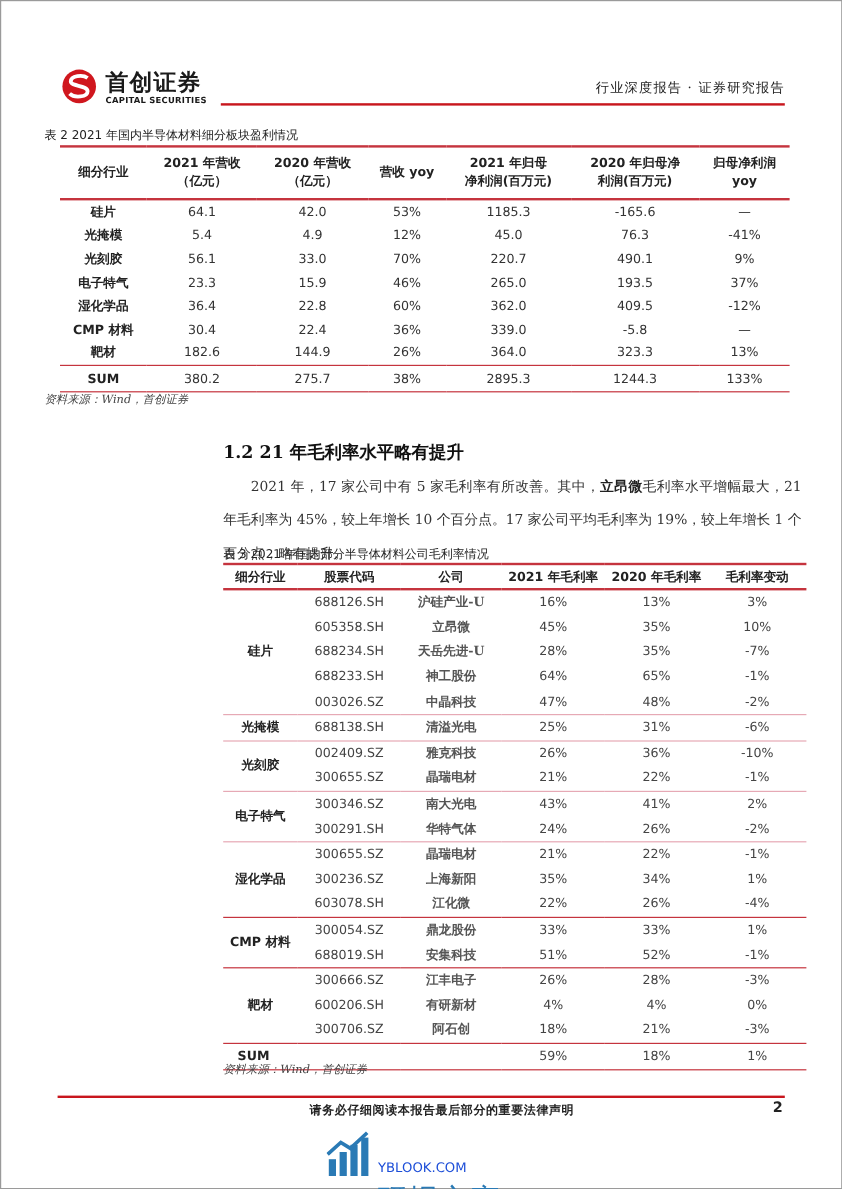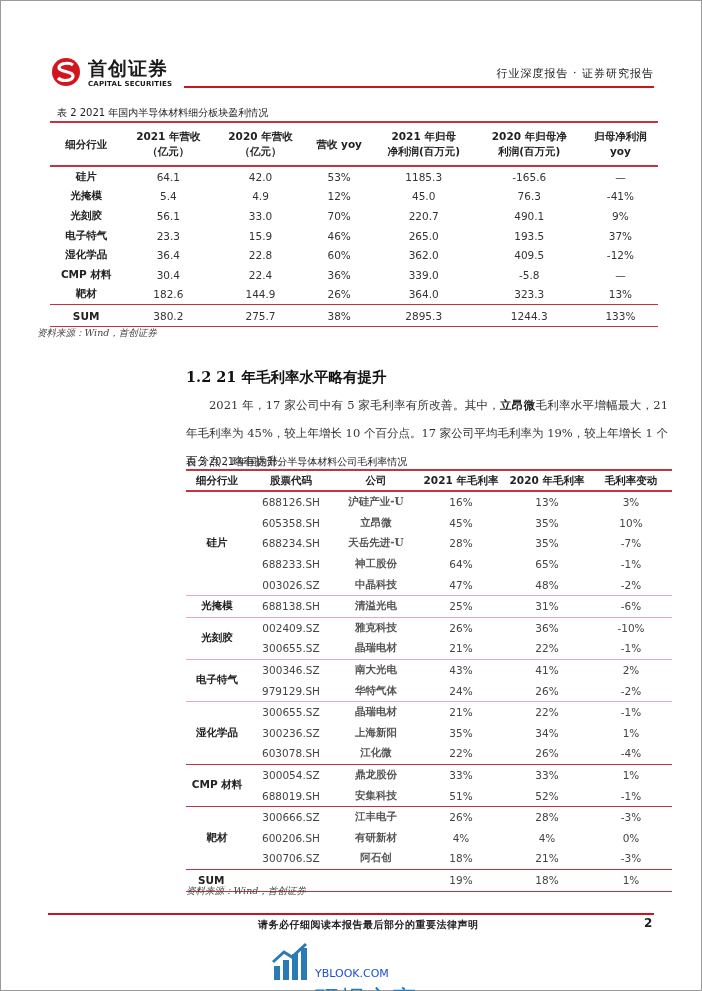--- a/index.html
+++ b/index.html
@@ -13,21 +13,21 @@
   
   .header { position: absolute; left: 48px; top: 54px; width: 606px; height: 40px; }
   .logo-mark { position: absolute; left: 3px; top: 3px; width: 30px; height: 30px; }
   .logo-cn { position: absolute; left: 40px; top: 2px; font-size: 19px; font-weight: bold; color: #1a1a1a; letter-spacing: 1px; }
   .logo-en { position: absolute; left: 40px; top: 26px; font-size: 7px; font-weight: bold; color: #1a1a1a; letter-spacing: 0.2px; }
   .header-line { position: absolute; left: 136px; top: 32px; width: 470px; height: 2px; background: #c8161d; }
   .header-title { position: absolute; right: 0; top: 12px; font-size: 11px; color: #222; font-family: "DejaVu Serif", serif; letter-spacing: 1px; }
 
   
   .cap { position: absolute; font-size: 10px; color: #222; }
-  .cap2 { left: 37px; top: 106px; margin-left: 20px; }
+  .cap2 { left: 37px; top: 106px; }
   .t2 { position: absolute; left: 50px; top: 121px; width: 608px; border-collapse: collapse; font-size: 10.5px; }
   .t2 th { font-weight: bold; font-size: 10.5px; line-height: 15px; padding: 6px 0 6px; text-align: center; color: #222; }
   .t2 td { text-align: center; height: 19.6px; padding: 0; color: #333; }
   .t2 td.cat { font-weight: bold; color: #222; }
   .t2 thead tr { border-top: 2px solid #c5343e; border-bottom: 2px solid #c5343e; }
   .t2 tr.sum { border-top: 1.5px solid #c5343e; border-bottom: 1.5px solid #c5343e; }
   .t2 tr.sum td { height: 21px; }
   .src { position: absolute; font-size: 9.5px; color: #444; font-style: italic; font-family: "DejaVu Serif", serif; }
   .src2 { left: 37px; top: 327px; }
 
@@ -270,21 +270,21 @@
       </tr>
       <tr class="grp-start">
         <td class="cat" rowspan="2">电子特气</td>
         <td>300346.SZ</td>
         <td class="company">南大光电</td>
         <td>43%</td>
         <td>41%</td>
         <td>2%</td>
       </tr>
       <tr>
-        <td>979129.SH</td>
+        <td>300291.SH</td>
         <td class="company">华特气体</td>
         <td>24%</td>
         <td>26%</td>
         <td>-2%</td>
       </tr>
       <tr class="grp-start">
         <td class="cat" rowspan="3">湿化学品</td>
         <td>300655.SZ</td>
         <td class="company">晶瑞电材</td>
         <td>21%</td>
@@ -339,21 +339,21 @@
         <td>300706.SZ</td>
         <td class="company">阿石创</td>
         <td>18%</td>
         <td>21%</td>
         <td>-3%</td>
       </tr>
       <tr class="sum">
         <td class="cat">SUM</td>
         <td></td>
         <td></td>
-        <td>19%</td>
+        <td>59%</td>
         <td>18%</td>
         <td>1%</td>
       </tr>
     </tbody>
 </table>
 <div class="src src3">资料来源：Wind，首创证券</div>
 
 <div class="footer-line"></div>
 <div class="footer-note">请务必仔细阅读本报告最后部分的重要法律声明</div>
 <div class="page-num">2</div>

